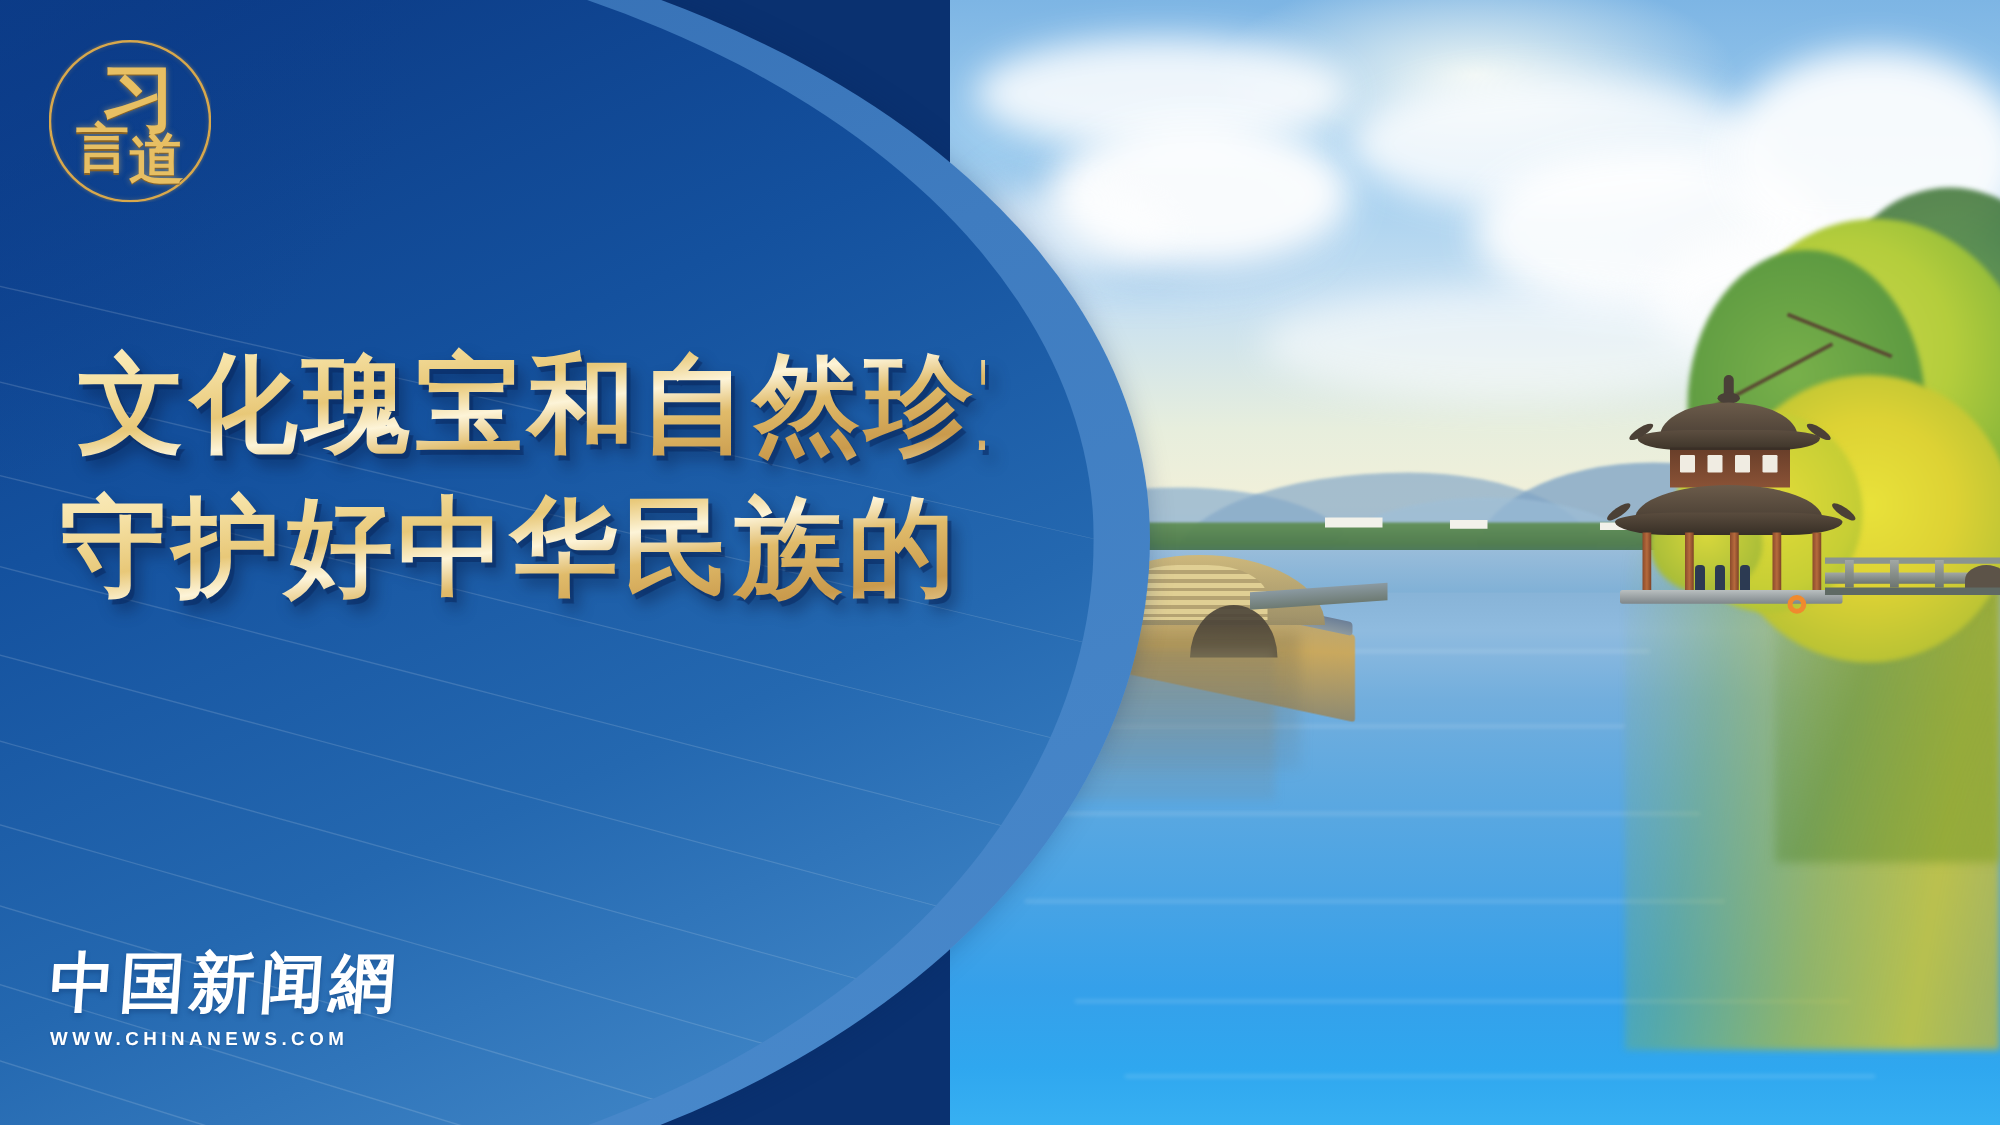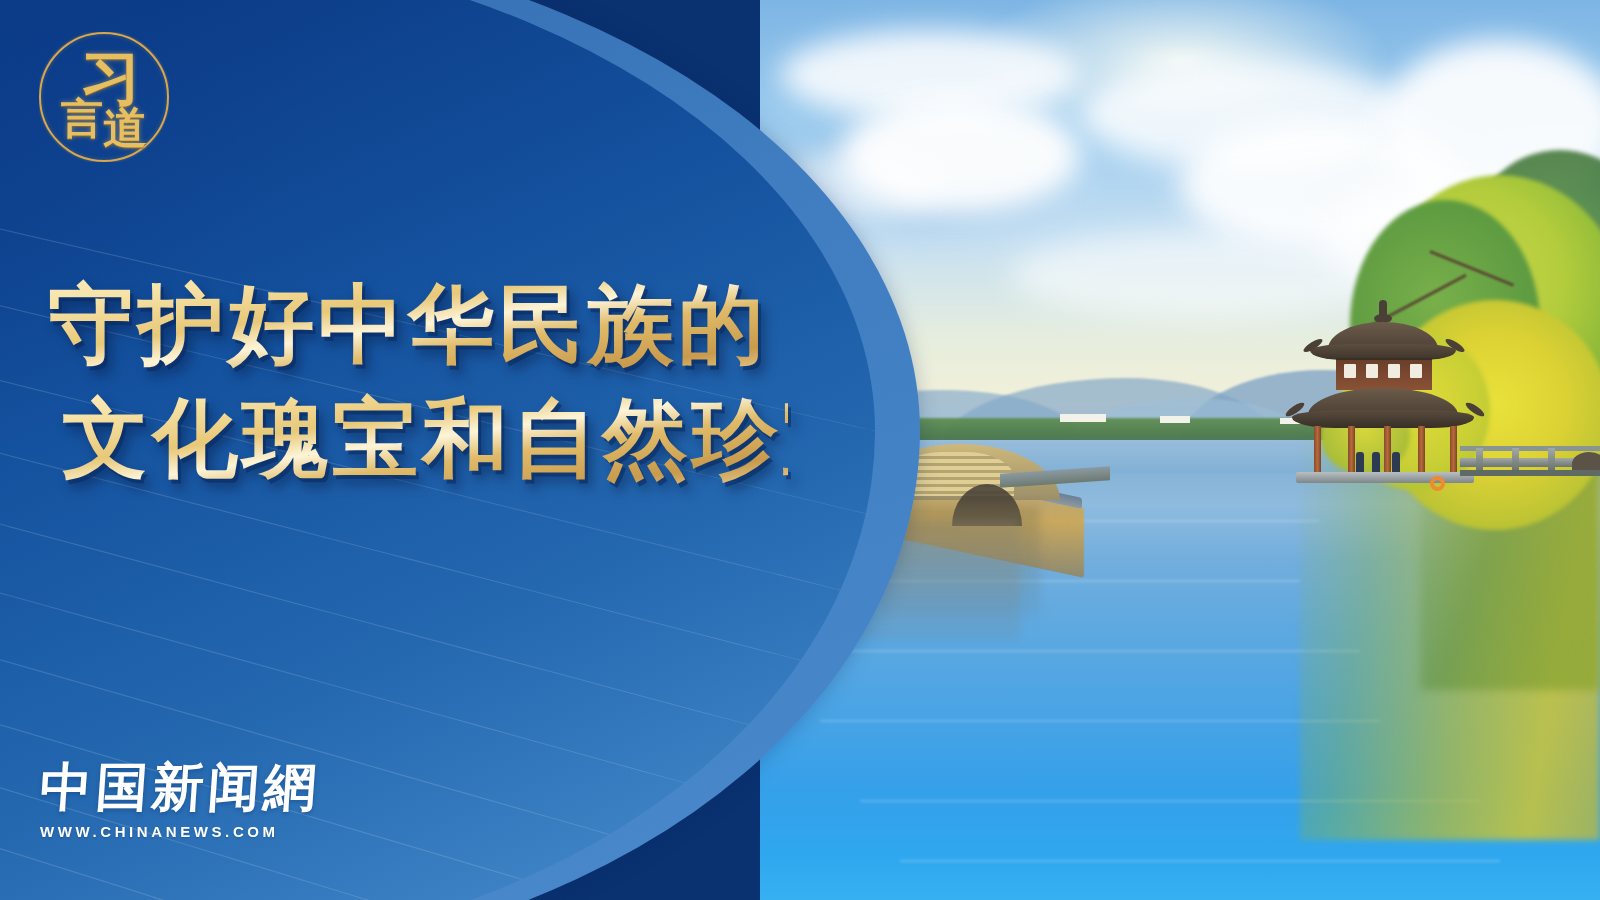--- a/index.html
+++ b/index.html
@@ -321,22 +321,22 @@
   </div>
 
   <div class="seal">
     <div class="seal-ring"></div>
     <div class="seal-char sc-xi">习</div>
     <div class="seal-char sc-yan">言</div>
     <div class="seal-char sc-dao">道</div>
   </div>
 
   <div class="title">
+    <div class="tline tline2">文化瑰宝和自然珍宝</div>
     <div class="tline">守护好中华民族的</div>
-    <div class="tline tline2">文化瑰宝和自然珍宝</div>
   </div>
 
   <div class="cn">
     <div class="cn-cn">中国新闻網</div>
     <div class="cn-url">WWW.CHINANEWS.COM</div>
   </div>
 
 </div>
 
 </body></html>

